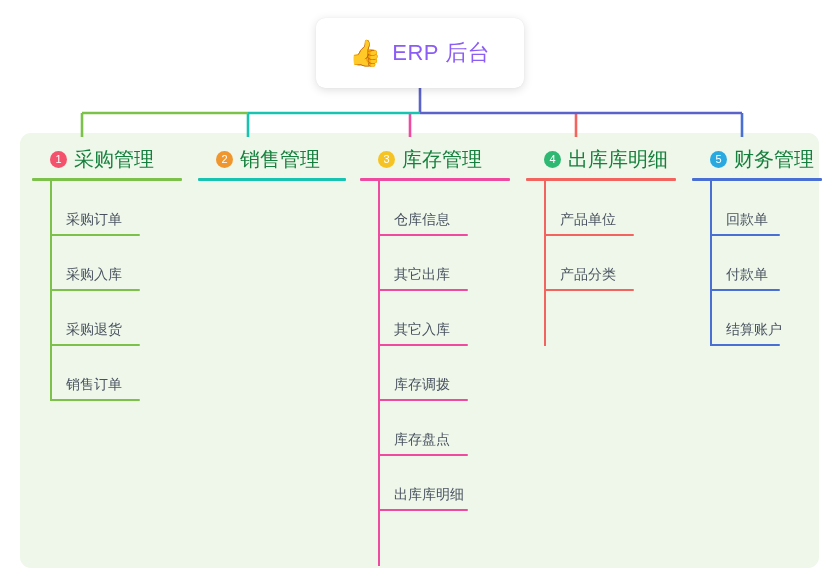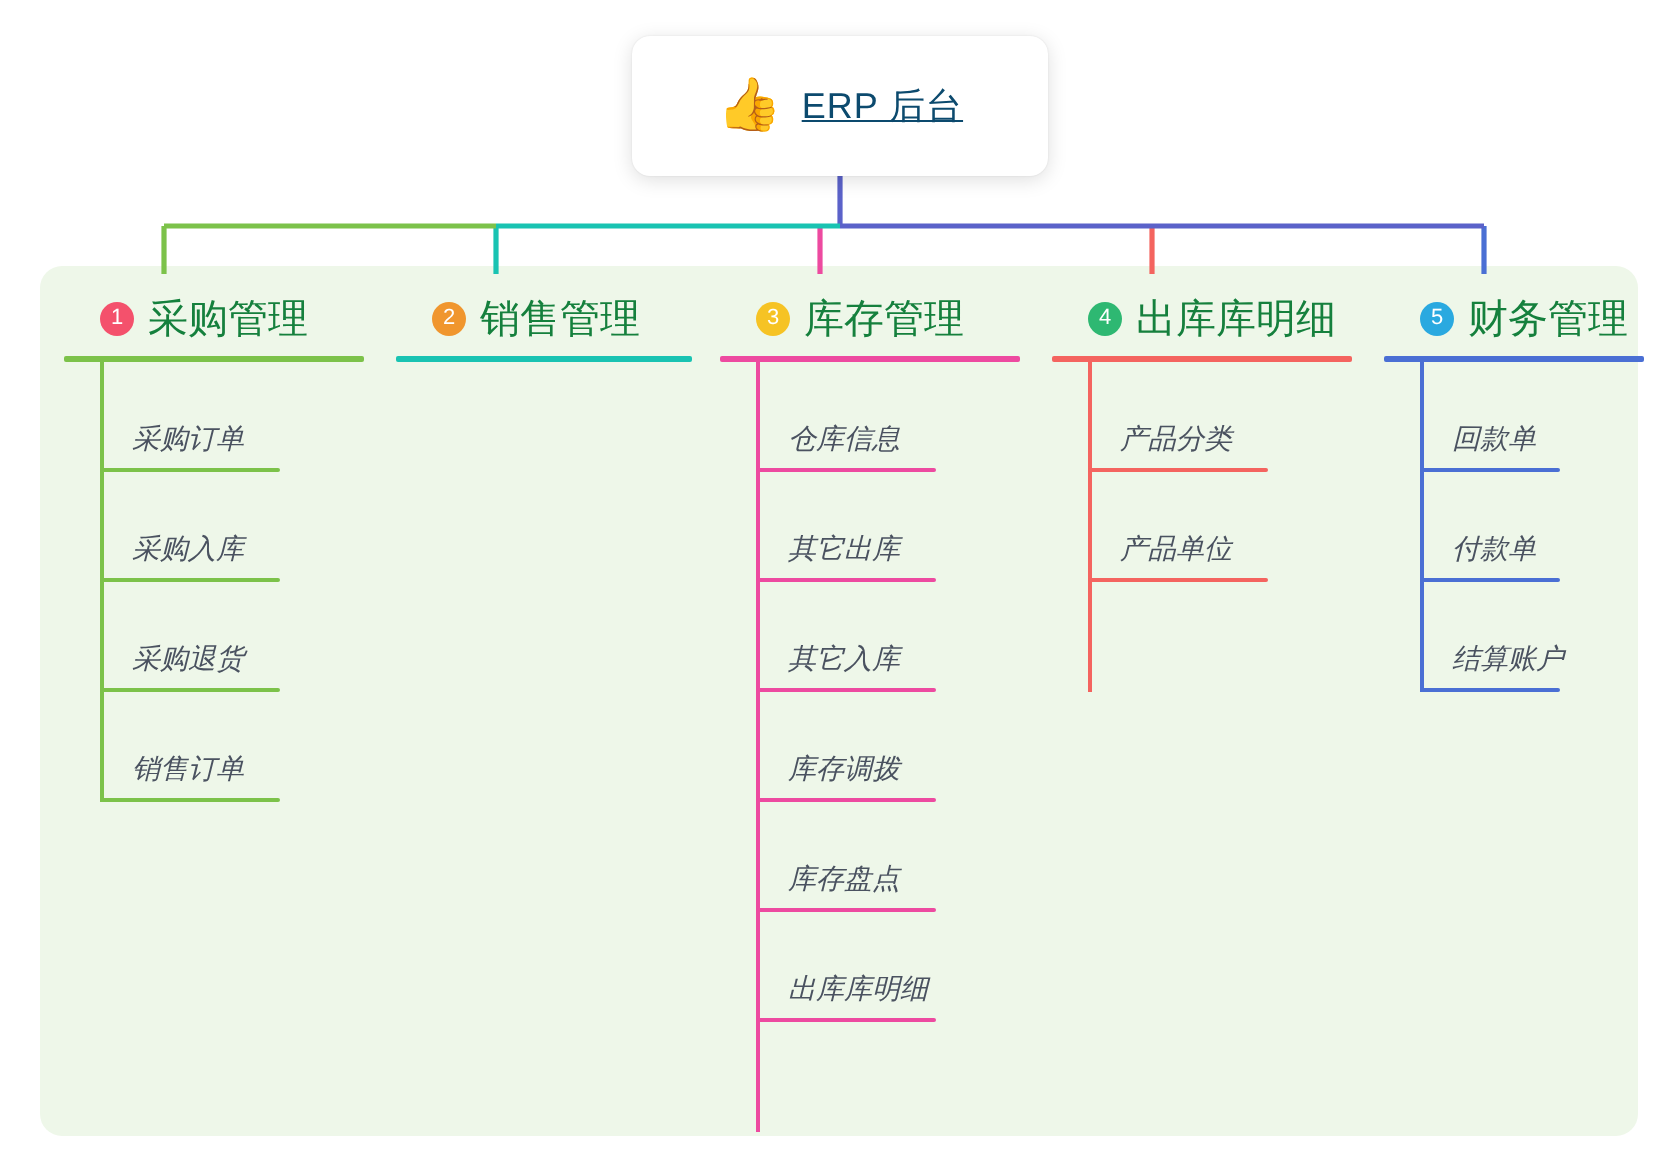--- a/index.html
+++ b/index.html
@@ -23,25 +23,24 @@
     display:flex;align-items:center;justify-content:center;
     gap:10px;
     box-sizing:border-box;
     z-index:6;
   }
   #root-emoji{
     font-size:26px;line-height:1;
     font-family:"DejaVu Sans",sans-serif;
   }
   #root-title{
-    font-size:18px;
-    color:#0c4a6e;
+    font-size:22px;
+    color:#8b5cf6;
     letter-spacing:.5px;
     white-space:nowrap;
-    text-decoration:underline;
   }
 
   
   #panel{
     position:absolute;
     left:20px;top:133px;
     width:799px;height:435px;
     background:#eef7e9;
     border-radius:11px;
     z-index:1;
@@ -86,21 +85,20 @@
   }
   .spine{
     position:absolute;
     left:18px;top:0;
     width:2px;
   }
   .leaf{
     position:relative;
     height:55px;
     box-sizing:border-box;
-    font-style:italic;
   }
   .leaf-label{
     position:absolute;
     left:34px;bottom:7px;
     font-size:14px;
     color:#4a5260;
     white-space:nowrap;
   }
   .leaf-rule{
     position:absolute;
@@ -203,27 +201,27 @@
       </div>
       <div class="branch" style="left: 526px; top: 147px; width: 150px;">
         <div class="branch-head">
           <span class="badge" style="background: rgb(46, 184, 114);">4</span>
           <span class="branch-title">出库库明细</span>
         </div>
         <div class="head-rule" style="background: rgb(244, 100, 95); width: 150px;"></div>
         <div class="leaves">
           <div class="spine" style="background: rgb(244, 100, 95); height: 165px;"></div>
           <div class="leaf">
+            <span class="leaf-label">产品单位</span>
+            <div class="leaf-rule" style="background: rgb(244, 100, 95); width: 90px;"></div>
+          </div>
+          <div class="leaf">
             <span class="leaf-label">产品分类</span>
             <div class="leaf-rule" style="background: rgb(244, 100, 95); width: 90px;"></div>
           </div>
-          <div class="leaf">
-            <span class="leaf-label">产品单位</span>
-            <div class="leaf-rule" style="background: rgb(244, 100, 95); width: 90px;"></div>
-          </div>
         </div>
       </div>
       <div class="branch" style="left: 692px; top: 147px; width: 130px;">
         <div class="branch-head">
           <span class="badge" style="background: rgb(42, 169, 224);">5</span>
           <span class="branch-title">财务管理</span>
         </div>
         <div class="head-rule" style="background: rgb(74, 111, 212); width: 130px;"></div>
         <div class="leaves">
           <div class="spine" style="background: rgb(74, 111, 212); height: 165px;"></div>

